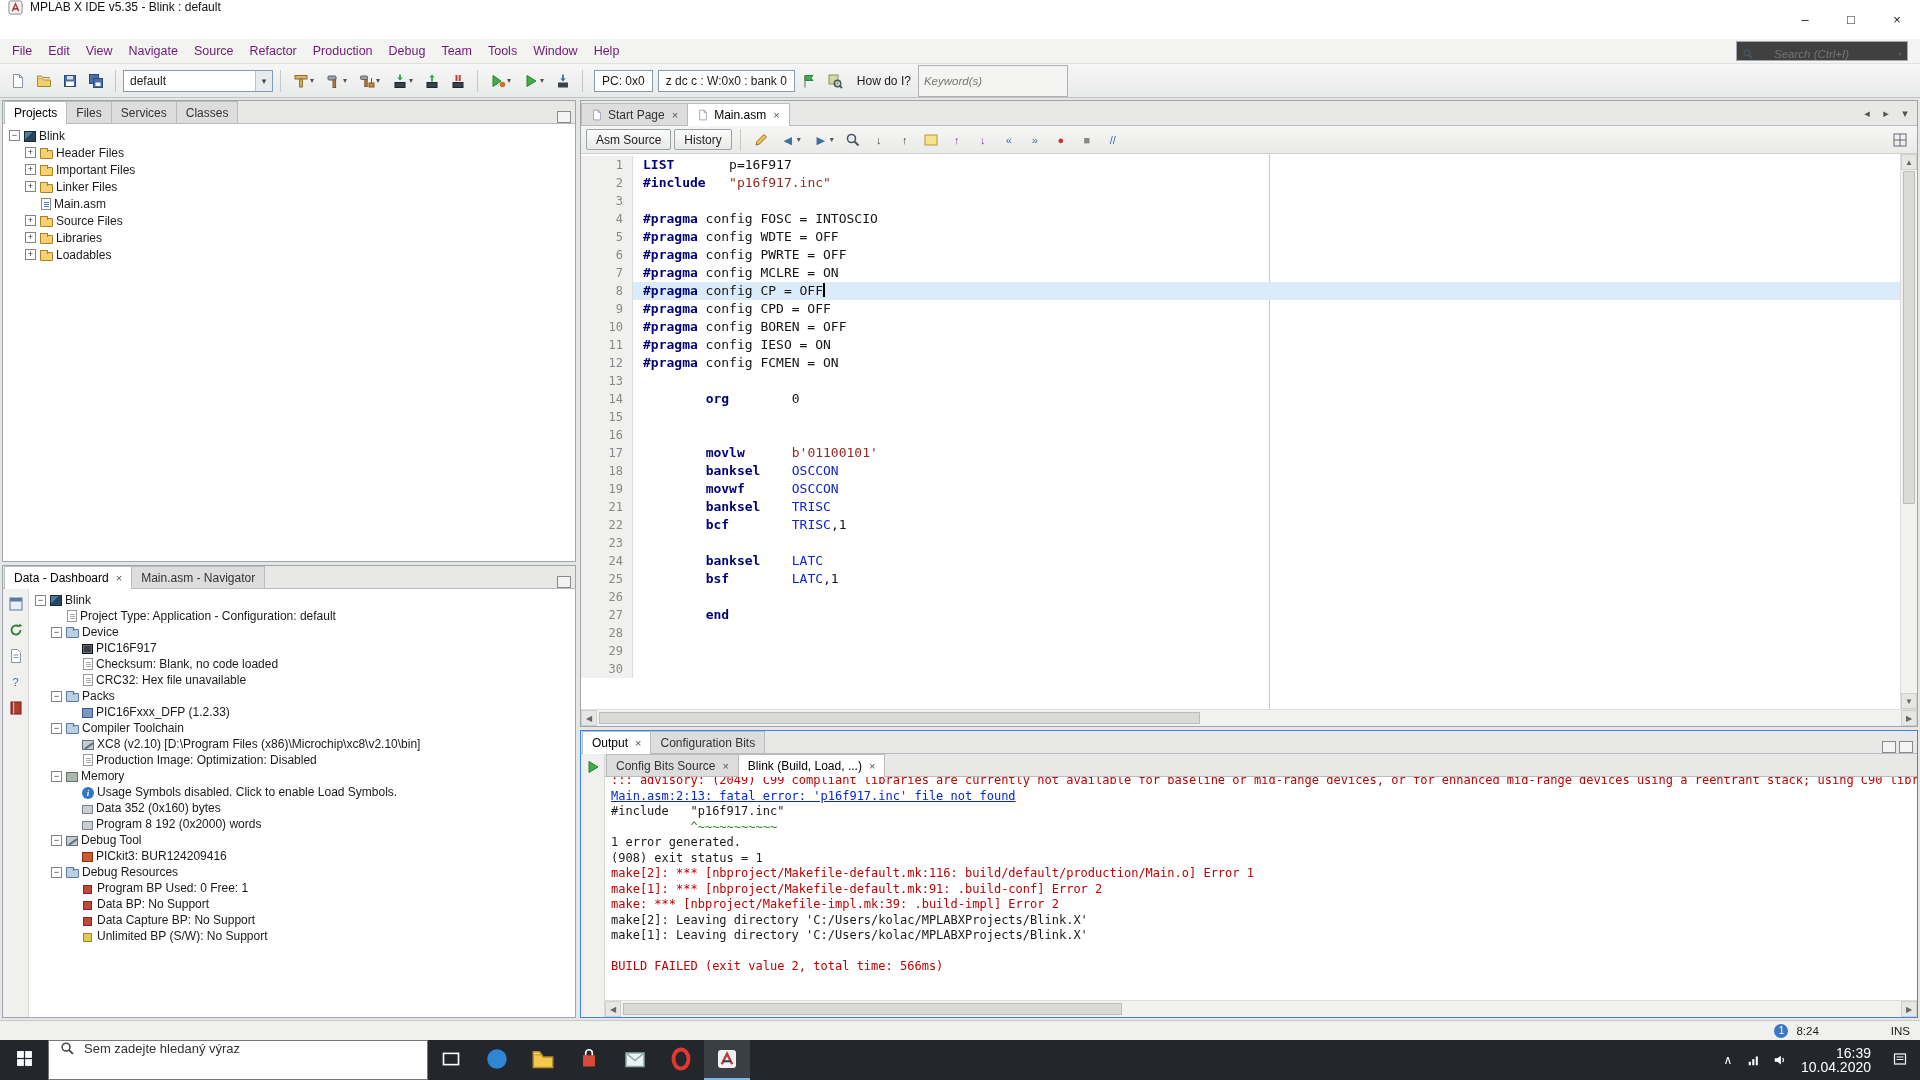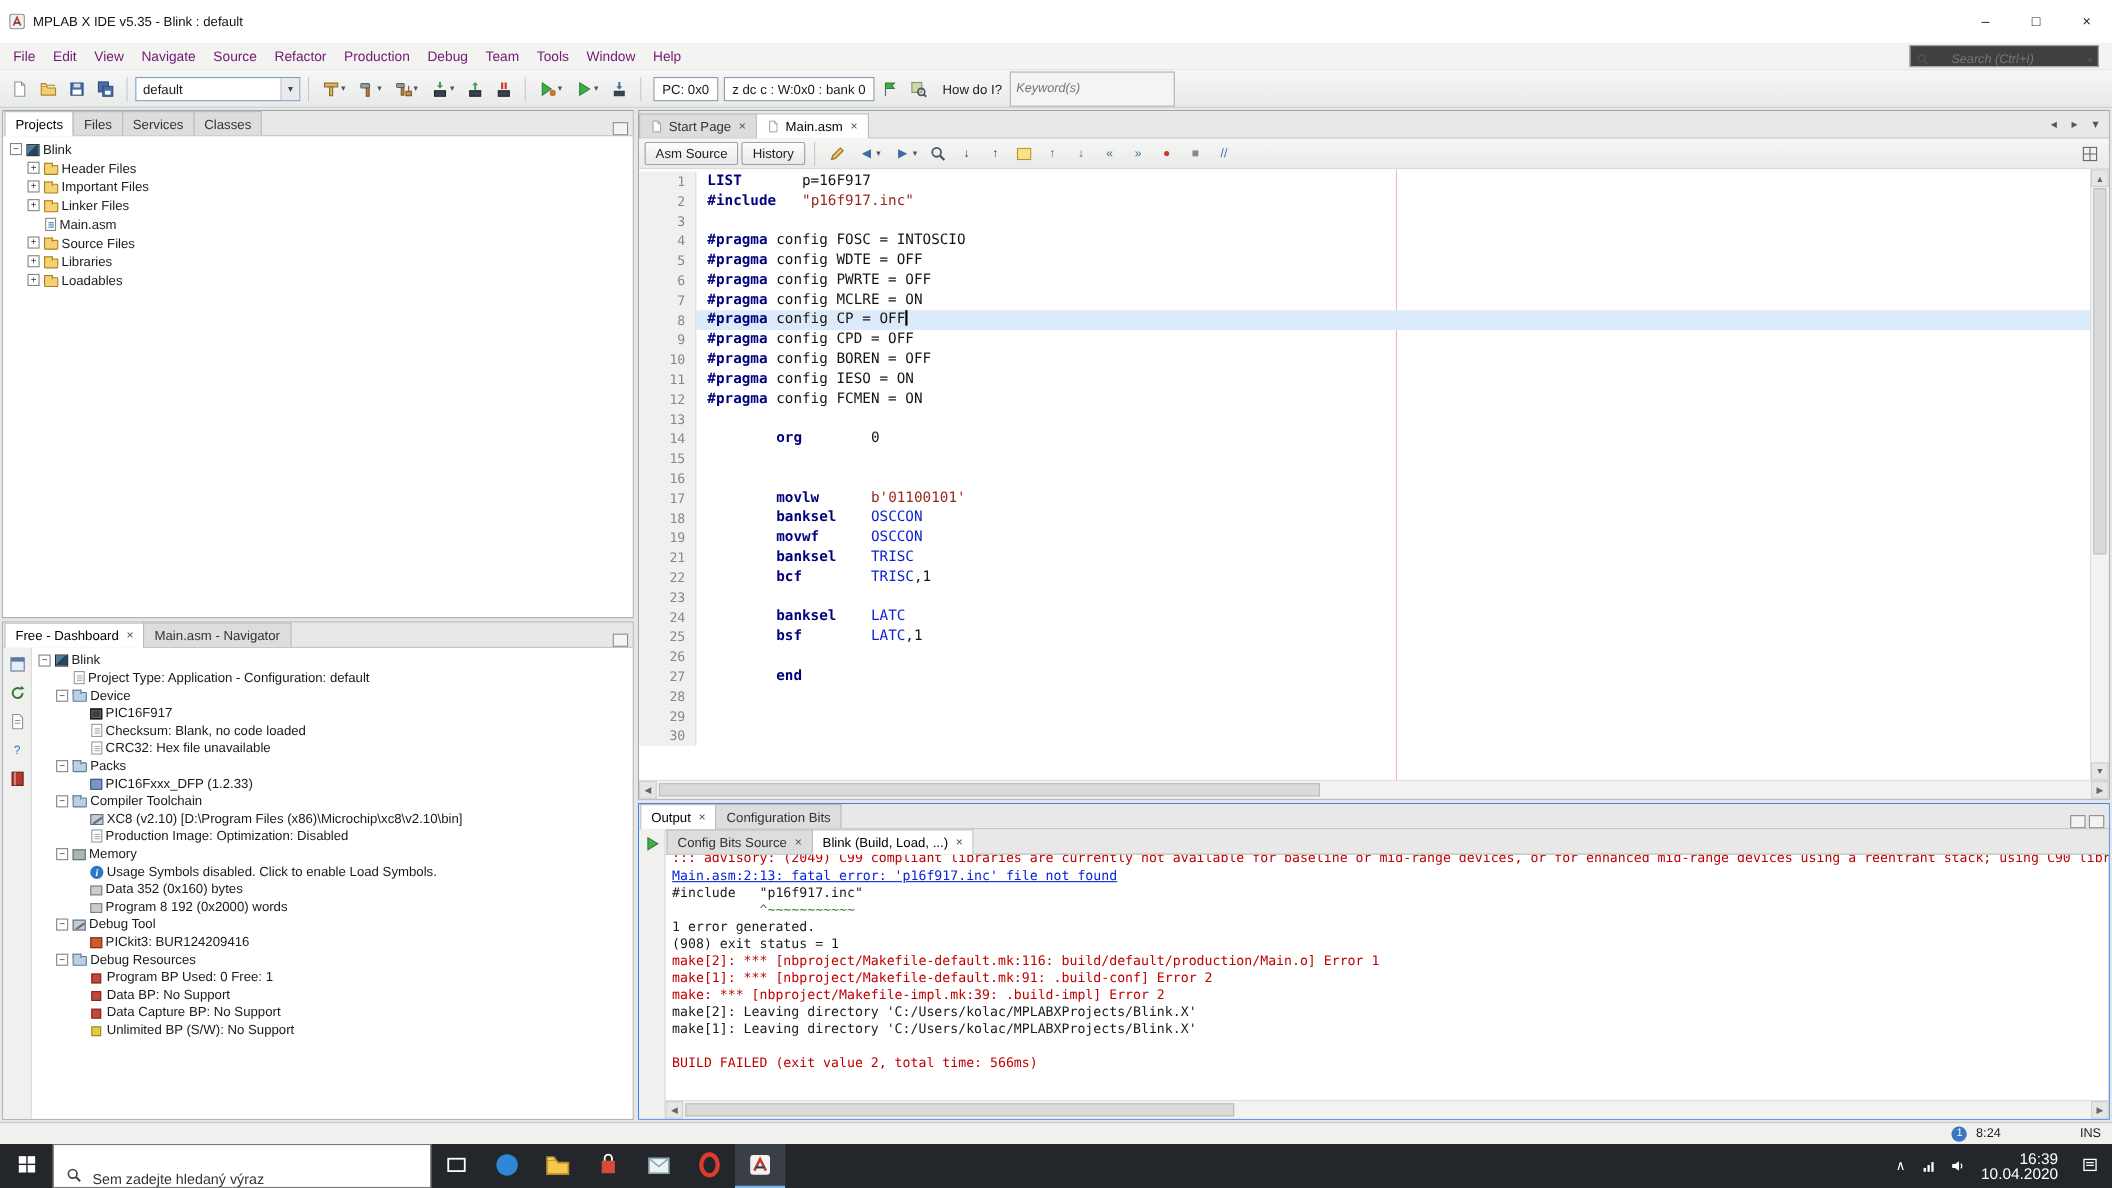--- a/index.html
+++ b/index.html
@@ -1,21 +1,21 @@
 <!DOCTYPE html>
 <html><head>
 <meta charset="utf-8">
 <style>
 *{margin:0;padding:0;box-sizing:border-box}
 html,body{width:1920px;height:1080px;overflow:hidden}
 body{font-family:"Liberation Sans",sans-serif;font-size:12px;color:#1a1a1a;background:#d4d0c8}
 .screen{width:1920px;height:1080px;display:flex;flex-direction:column;background:#fff;position:relative}
 
 
-.titlebar{height:39px;background:#fff;display:flex;align-items:center;padding-left:8px;gap:7px;flex:none}
+.titlebar{height:39px;background:#fff;display:flex;align-items:flex-start;padding-left:8px;gap:7px;flex:none}
 .titlebar .appicon svg{width:15px;height:15px;display:block}
 .titlebar .title{font-size:12px;color:#111}
 .wctrls{margin-left:auto;display:flex;height:100%}
 .wbtn{width:46px;display:flex;align-items:center;justify-content:center;font-size:13px;color:#222}
 
 
 .menubar{height:25px;background:#f3f3f1;display:flex;align-items:center;padding:0 4px;border-bottom:1px solid #e2e2e0;flex:none}
 .menu-item{padding:3px 8px;font-size:12.5px;color:#701a75}
 .searchbox{margin-left:auto;margin-right:8px;width:172px;height:20px;background:#404040;border:1px solid #9fa8b3;display:flex;align-items:flex-end;padding:0 5px;gap:20px}
 .searchbox .mag svg{width:12px;height:12px;display:block}
@@ -146,21 +146,21 @@
 
 .statusbar{height:20px;background:#f0f0ee;border-top:1px solid #c8c8c6;display:flex;align-items:center;padding:0 10px;gap:8px;font-size:11.5px;flex:none}
 .sspacer{flex:1}
 .badge{width:14px;height:14px;border-radius:50%;background:#3b78c3;color:#fff;font-size:10px;line-height:14px;text-align:center}
 .insmode{margin-left:64px}
 
 
 .taskbar{height:40px;background:#23262b;display:flex;align-items:stretch;flex:none;color:#fff}
 .tk-start{width:48px;display:flex;align-items:center;justify-content:center}
 .tk-start svg{width:17px;height:17px}
-.tk-search{width:344px;background:#fff;display:flex;align-items:flex-end;gap:9px;padding:0 11px;color:#333;font-size:13px;border:1px solid #777}
+.tk-search{width:380px;background:#fff;display:flex;align-items:flex-start;gap:9px;padding:0 11px;color:#333;font-size:13px;border:1px solid #777}
 .tk-search svg{width:15px;height:15px}
 .tk-btn{width:46px;display:flex;align-items:center;justify-content:center}
 .tk-btn svg{width:20px;height:20px}
 .tk-apps{display:flex}
 .tk-app{width:46px;display:flex;align-items:center;justify-content:center;position:relative}
 .tk-app svg{width:24px;height:24px}
 .tk-app.active{background:#3a3f46;box-shadow:inset 0 -2px 0 #76b9ed}
 .tk-tray{display:flex;align-items:center;margin-left:auto;gap:2px}
 .tk-tray .tbtn{width:24px;height:38px;color:#fff}
 .tk-tray .tbtn svg{width:14px;height:14px}
@@ -419,21 +419,21 @@
               <span class="ti ti-folder"></span>
               <span class="tlabel">Loadables</span>
             </div>
           </div>
       </div>
 
       <div class="panel dashboard">
         <div class="ptabs">
           <div class="ptabrow">
               <div class="tab active">
-                <span class="tab-label">Free - Dashboard</span>
+                <span class="tab-label">Data - Dashboard</span>
                 <span class="tab-close">×</span>
               </div>
               <div class="tab">
                 <span class="tab-label">Main.asm - Navigator</span>
               </div>
             </div>
           <span class="corner">
               <span class="cbox"></span>
             </span>
         </div>

